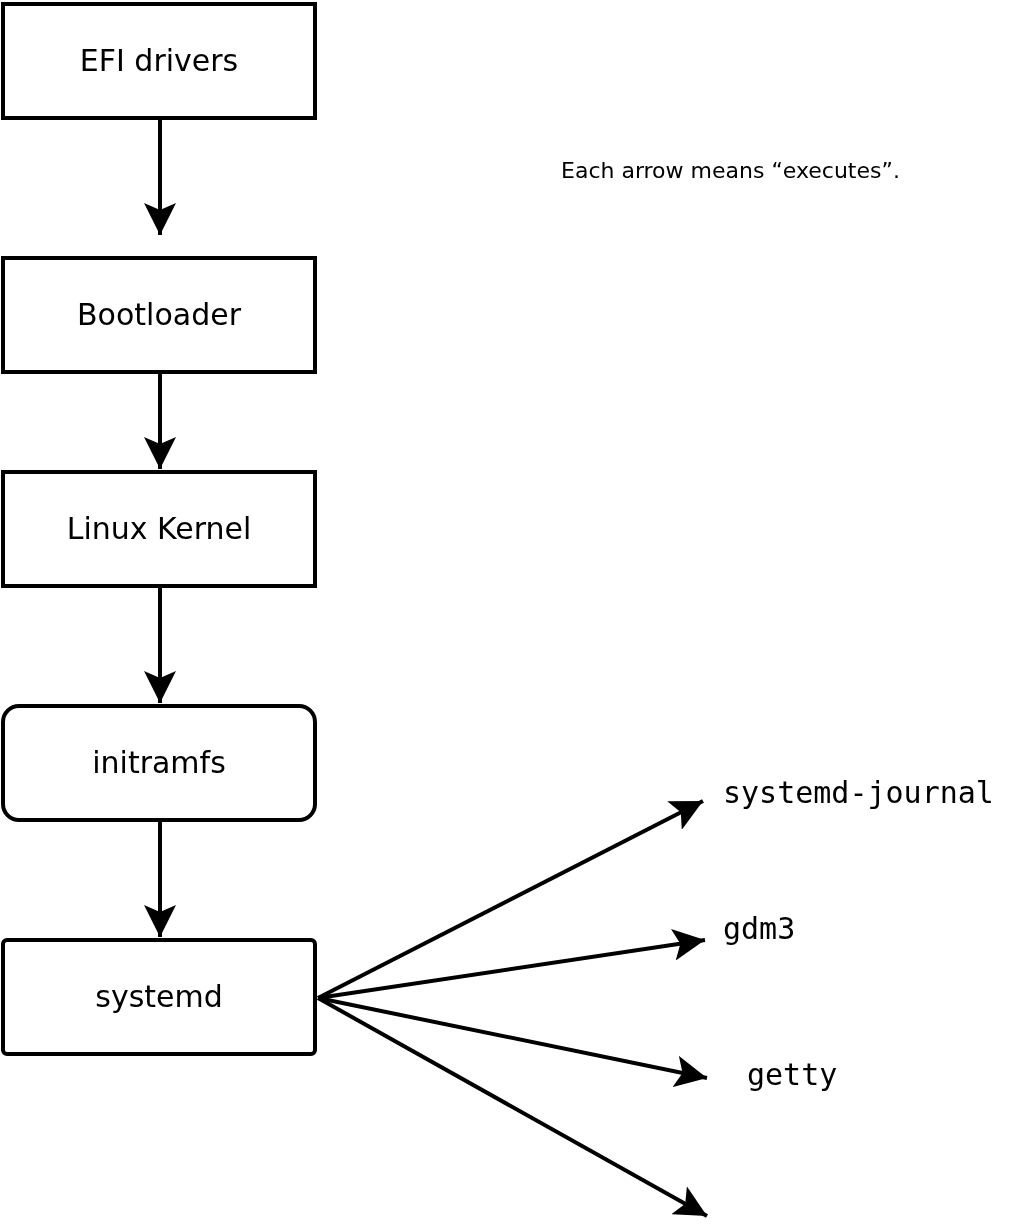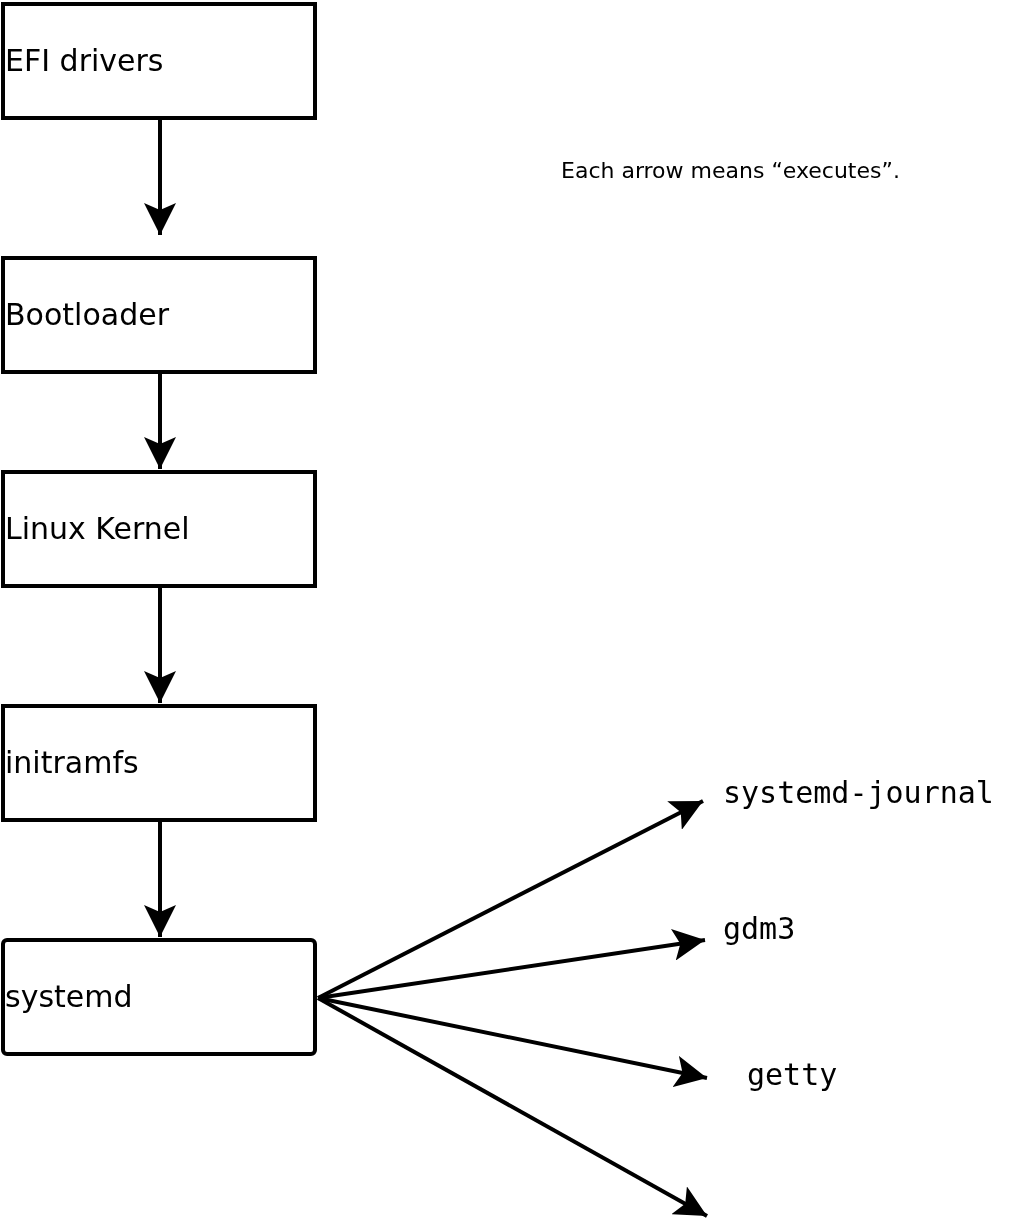--- a/index.html
+++ b/index.html
@@ -27,28 +27,29 @@
   .box {
     position: absolute;
     left: 1px;
     width: 316px;
     height: 118px;
     box-sizing: border-box;
     border: 4px solid #000000;
     background: #ffffff;
     display: flex;
     align-items: center;
+    justify-content: center;
     font-size: 30px;
     line-height: 1;
     white-space: nowrap;
   }
   .box-1 { top: 2px; }
   .box-2 { top: 236px; margin-top: 20px; }
   .box-3 { top: 470px; }
-  .box-4 { top: 704px; }
+  .box-4 { top: 704px; border-radius: 18px; }
   .box-5 { top: 938px; border-radius: 6px; }
   .caption {
     position: absolute;
     left: 561px;
     top: 160px;
     font-size: 22px;
     line-height: 1;
     white-space: nowrap;
   }
   .proc {

